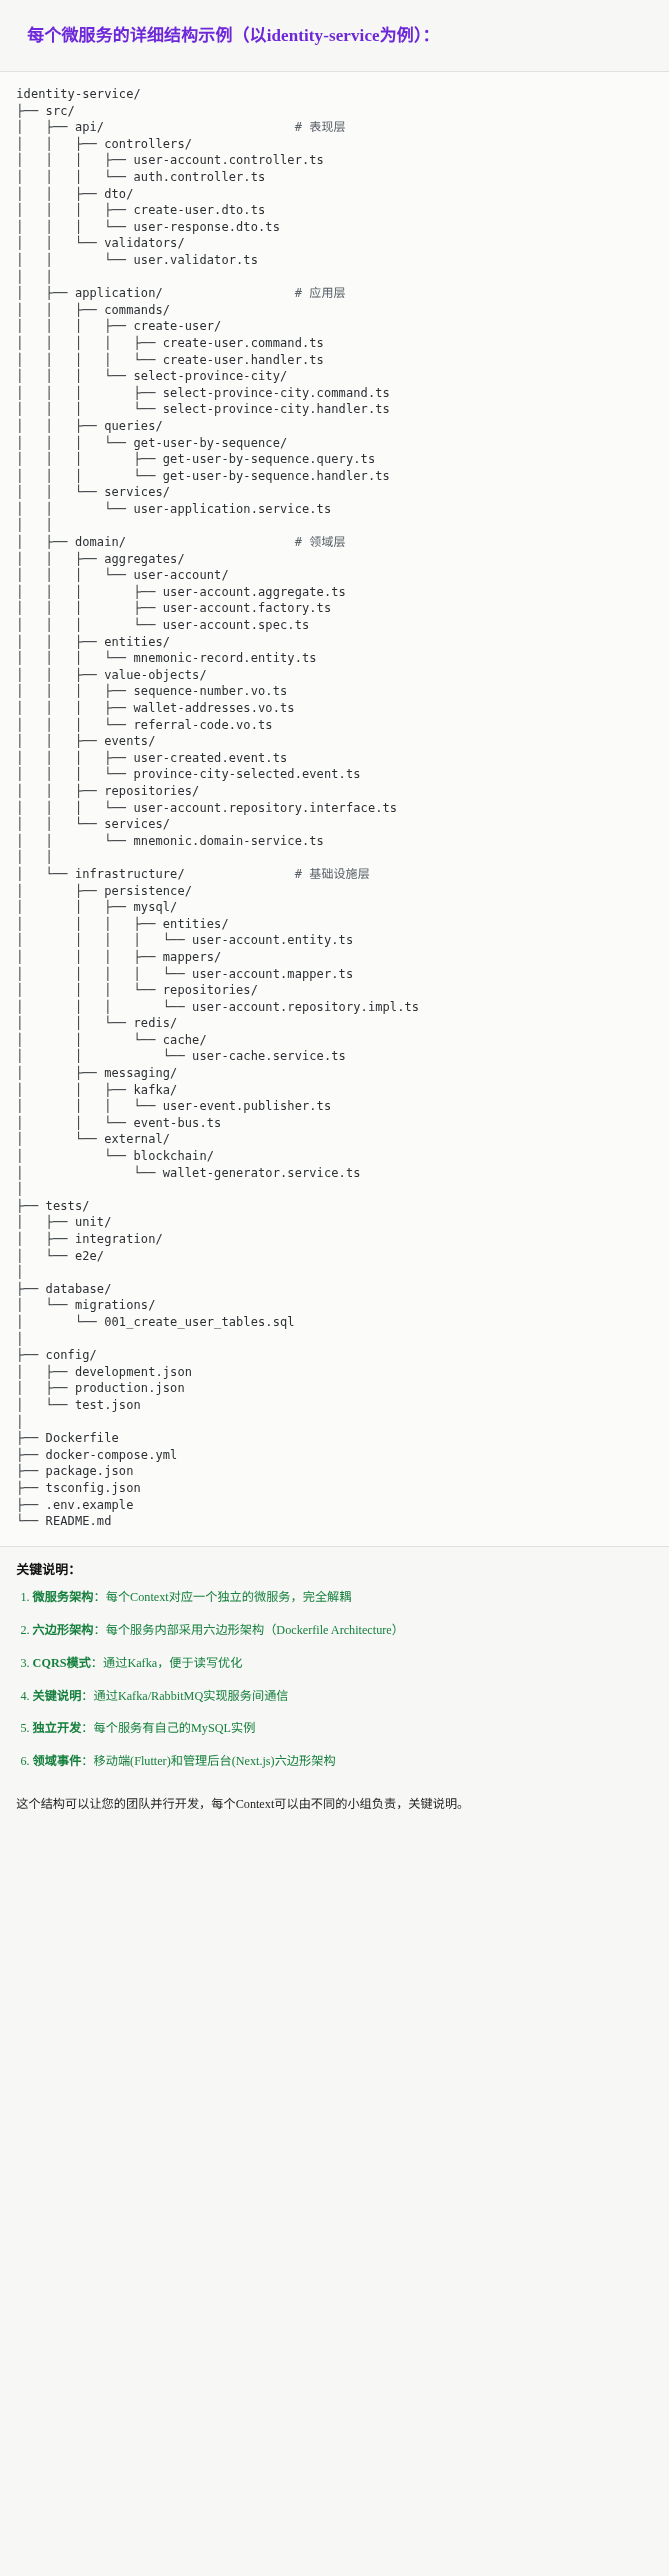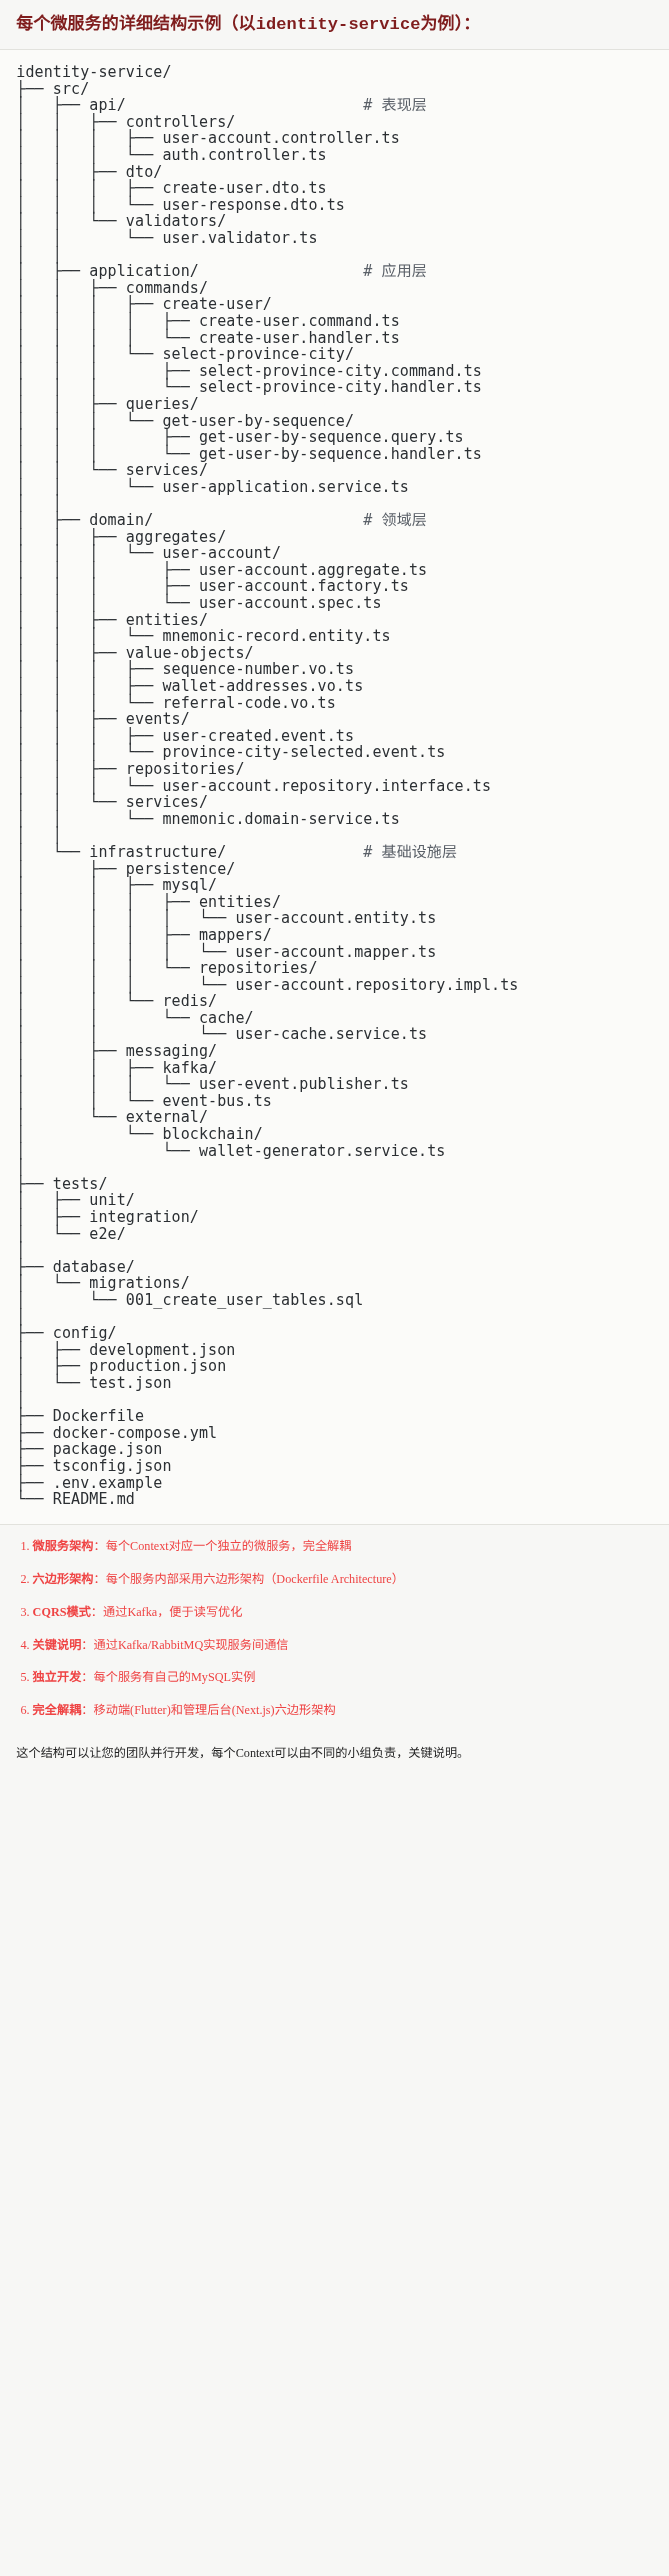--- a/index.html
+++ b/index.html
@@ -16,39 +16,39 @@
     -webkit-font-smoothing: antialiased;
   }
 
   
   .title-block {
     padding: 13.8px 16.3px 12.5px 16.3px;
     background: #f7f7f5;
     border-bottom: 0.6px solid #e2e2dd;
   }
   .doc-title {
-    font-family: Liberation Mono, monospace;
+    font-family: Liberation Serif, serif;
     font-weight: bold;
     font-size: 17px;
     line-height: 1.35;
     letter-spacing: 0.1px;
-    margin: 0;
-    color: #7f1d1d;
+    margin: 11px;
+    color: #6d28d9;
   }
 
   
   .tree-block {
     background: #fbfbf9;
     padding: 13.8px 16.3px 16.3px 16.3px;
     border-bottom: 0.6px solid #e2e2dd;
   }
   pre.tree {
     margin: 0;
     font-family: "DejaVu Sans Mono", "Liberation Mono", monospace;
-    font-size: 15px;
+    font-size: 12px;
     line-height: 16.6px;
     color: #2b2f33;
     white-space: pre;
     tab-size: 4;
     overflow: visible;
     letter-spacing: 0.1px;
   }
   pre.tree .cmt { color: #5a6068; text-align: right; }
 
   
@@ -65,21 +65,21 @@
   }
   ol.notes-list {
     margin: 0;
     padding: 0 0 0 16.3px;
     list-style-position: outside;
   }
   ol.notes-list > li {
     font-size: 12.2px;
     line-height: 1.55;
     margin-bottom: 13.8px;
-    color: #ef4444;
+    color: #15803d;
   }
   ol.notes-list > li::marker {
     font-weight: normal;
   }
   .note-term {
     font-weight: bold;
   }
   .note-desc {
     font-weight: normal;
   }
@@ -187,27 +187,28 @@
 │
 ├── Dockerfile
 ├── docker-compose.yml
 ├── package.json
 ├── tsconfig.json
 ├── .env.example
 └── README.md</pre>
 </section>
 
 <section class="notes-block">
+  <h2 class="notes-heading">关键说明：</h2>
   <ol class="notes-list" id="notes-list">
 
   <li><span class="note-term">微服务架构</span><span class="note-desc">：每个Context对应一个独立的微服务，完全解耦</span></li>
       <li><span class="note-term">六边形架构</span><span class="note-desc">：每个服务内部采用六边形架构（Dockerfile Architecture）</span></li>
       <li><span class="note-term">CQRS模式</span><span class="note-desc">：通过Kafka，便于读写优化</span></li>
       <li><span class="note-term">关键说明</span><span class="note-desc">：通过Kafka/RabbitMQ实现服务间通信</span></li>
       <li><span class="note-term">独立开发</span><span class="note-desc">：每个服务有自己的MySQL实例</span></li>
-      <li><span class="note-term">完全解耦</span><span class="note-desc">：移动端(Flutter)和管理后台(Next.js)六边形架构</span></li>
+      <li><span class="note-term">领域事件</span><span class="note-desc">：移动端(Flutter)和管理后台(Next.js)六边形架构</span></li>
     </ol>
 </section>
 
 <section class="footer-block">
   <p class="footer-text">这个结构可以让您的团队并行开发，每个Context可以由不同的小组负责，关键说明。</p>
 </section>
 
 
 </body></html>

